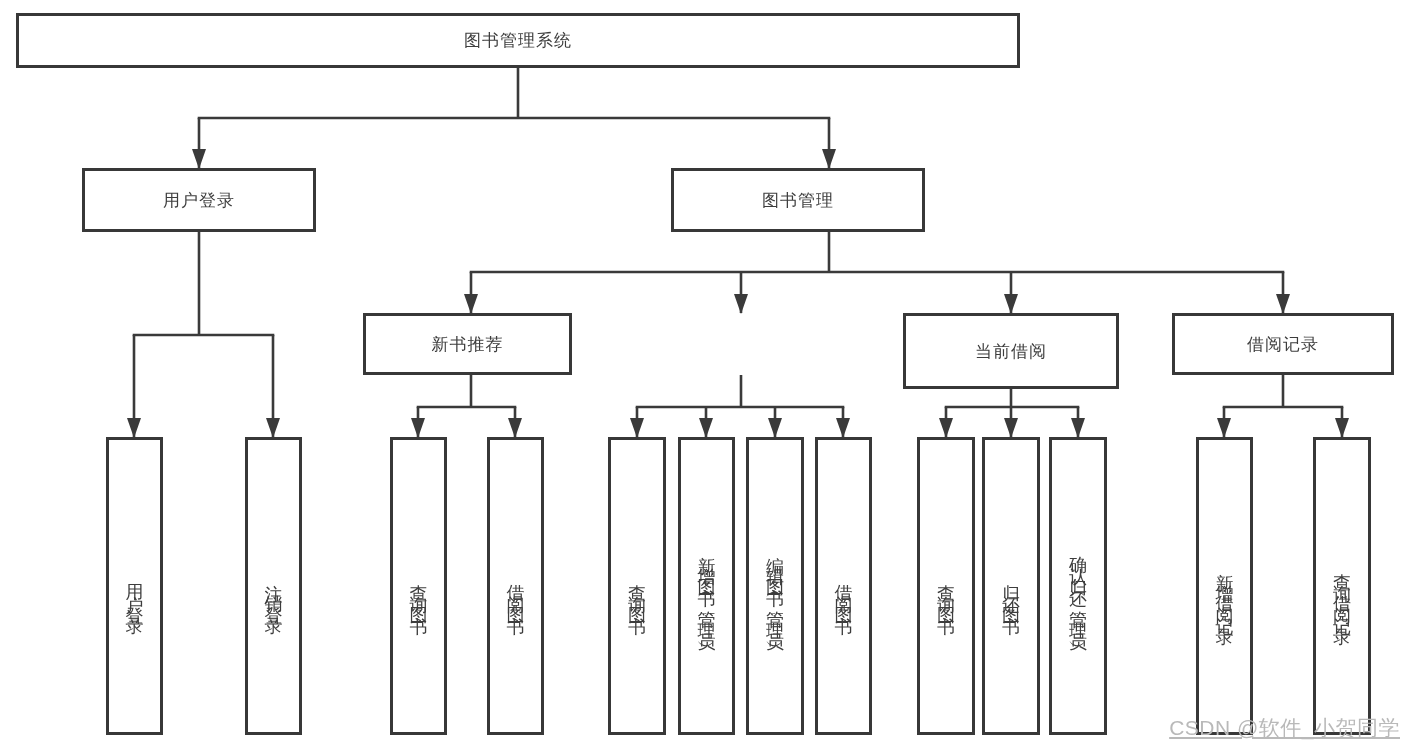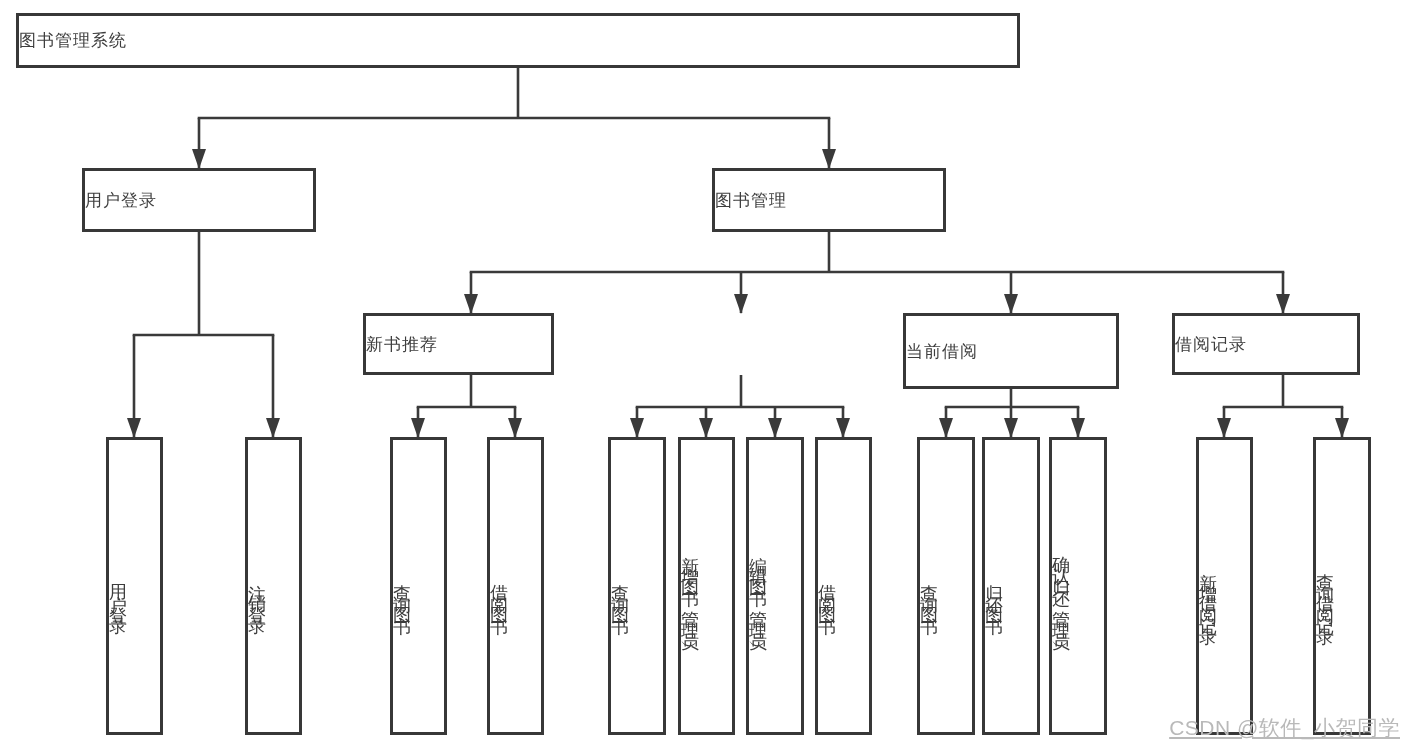--- a/index.html
+++ b/index.html
@@ -3,21 +3,21 @@
 <meta charset="utf-8">
 <style>
   html,body{margin:0;padding:0;background:#ffffff;}
   #stage{
     position:relative;width:1405px;height:747px;background:#ffffff;overflow:hidden;
     font-family:"Liberation Sans","DejaVu Sans",sans-serif;color:#3d3d3d;
   }
   #wires{position:absolute;left:0;top:0;width:1405px;height:747px;}
   .box{
     position:absolute;box-sizing:border-box;border:3px solid #383838;background:#ffffff;
-    display:flex;align-items:center;
+    display:flex;align-items:center;justify-content:center;
   }
   .hlabel{font-size:17px;letter-spacing:1px;white-space:nowrap;}
   .leaf span{
     writing-mode:vertical-lr;text-orientation:mixed;
     font-size:18px;letter-spacing:11px;line-height:1;margin-top:11px;white-space:nowrap;
   }
   #watermark{
     position:absolute;right:5px;top:714px;font-size:21px;color:#b9b9b9;
     letter-spacing:0.5px;white-space:nowrap;text-decoration:underline;
   }
@@ -77,31 +77,31 @@
     </g>
   </svg>
 
   <div class="box" style="left:16px;top:13px;width:1004px;height:55px">
     <span class="hlabel">图书管理系统</span>
   </div>
 
   <div class="box" style="left:82px;top:168px;width:234px;height:64px">
     <span class="hlabel">用户登录</span>
   </div>
-  <div class="box" style="left:712px;top:168px;width:234px;height:64px">
+  <div class="box" style="left:671px;top:168px;width:254px;height:64px">
     <span class="hlabel">图书管理</span>
   </div>
 
-  <div class="box" style="left:363px;top:313px;width:191px;height:62px">
+  <div class="box" style="left:363px;top:313px;width:209px;height:62px">
     <span class="hlabel">新书推荐</span>
   </div>
   <div class="box" style="left:903px;top:313px;width:216px;height:76px">
     <span class="hlabel">当前借阅</span>
   </div>
-  <div class="box" style="left:1172px;top:313px;width:188px;height:62px">
+  <div class="box" style="left:1172px;top:313px;width:222px;height:62px">
     <span class="hlabel">借阅记录</span>
   </div>
 
   <div class="box leaf" style="left:106px;top:437px;width:57px;height:298px">
     <span>用户登录</span>
   </div>
   <div class="box leaf" style="left:245px;top:437px;width:57px;height:298px">
     <span>注销登录</span>
   </div>
 

